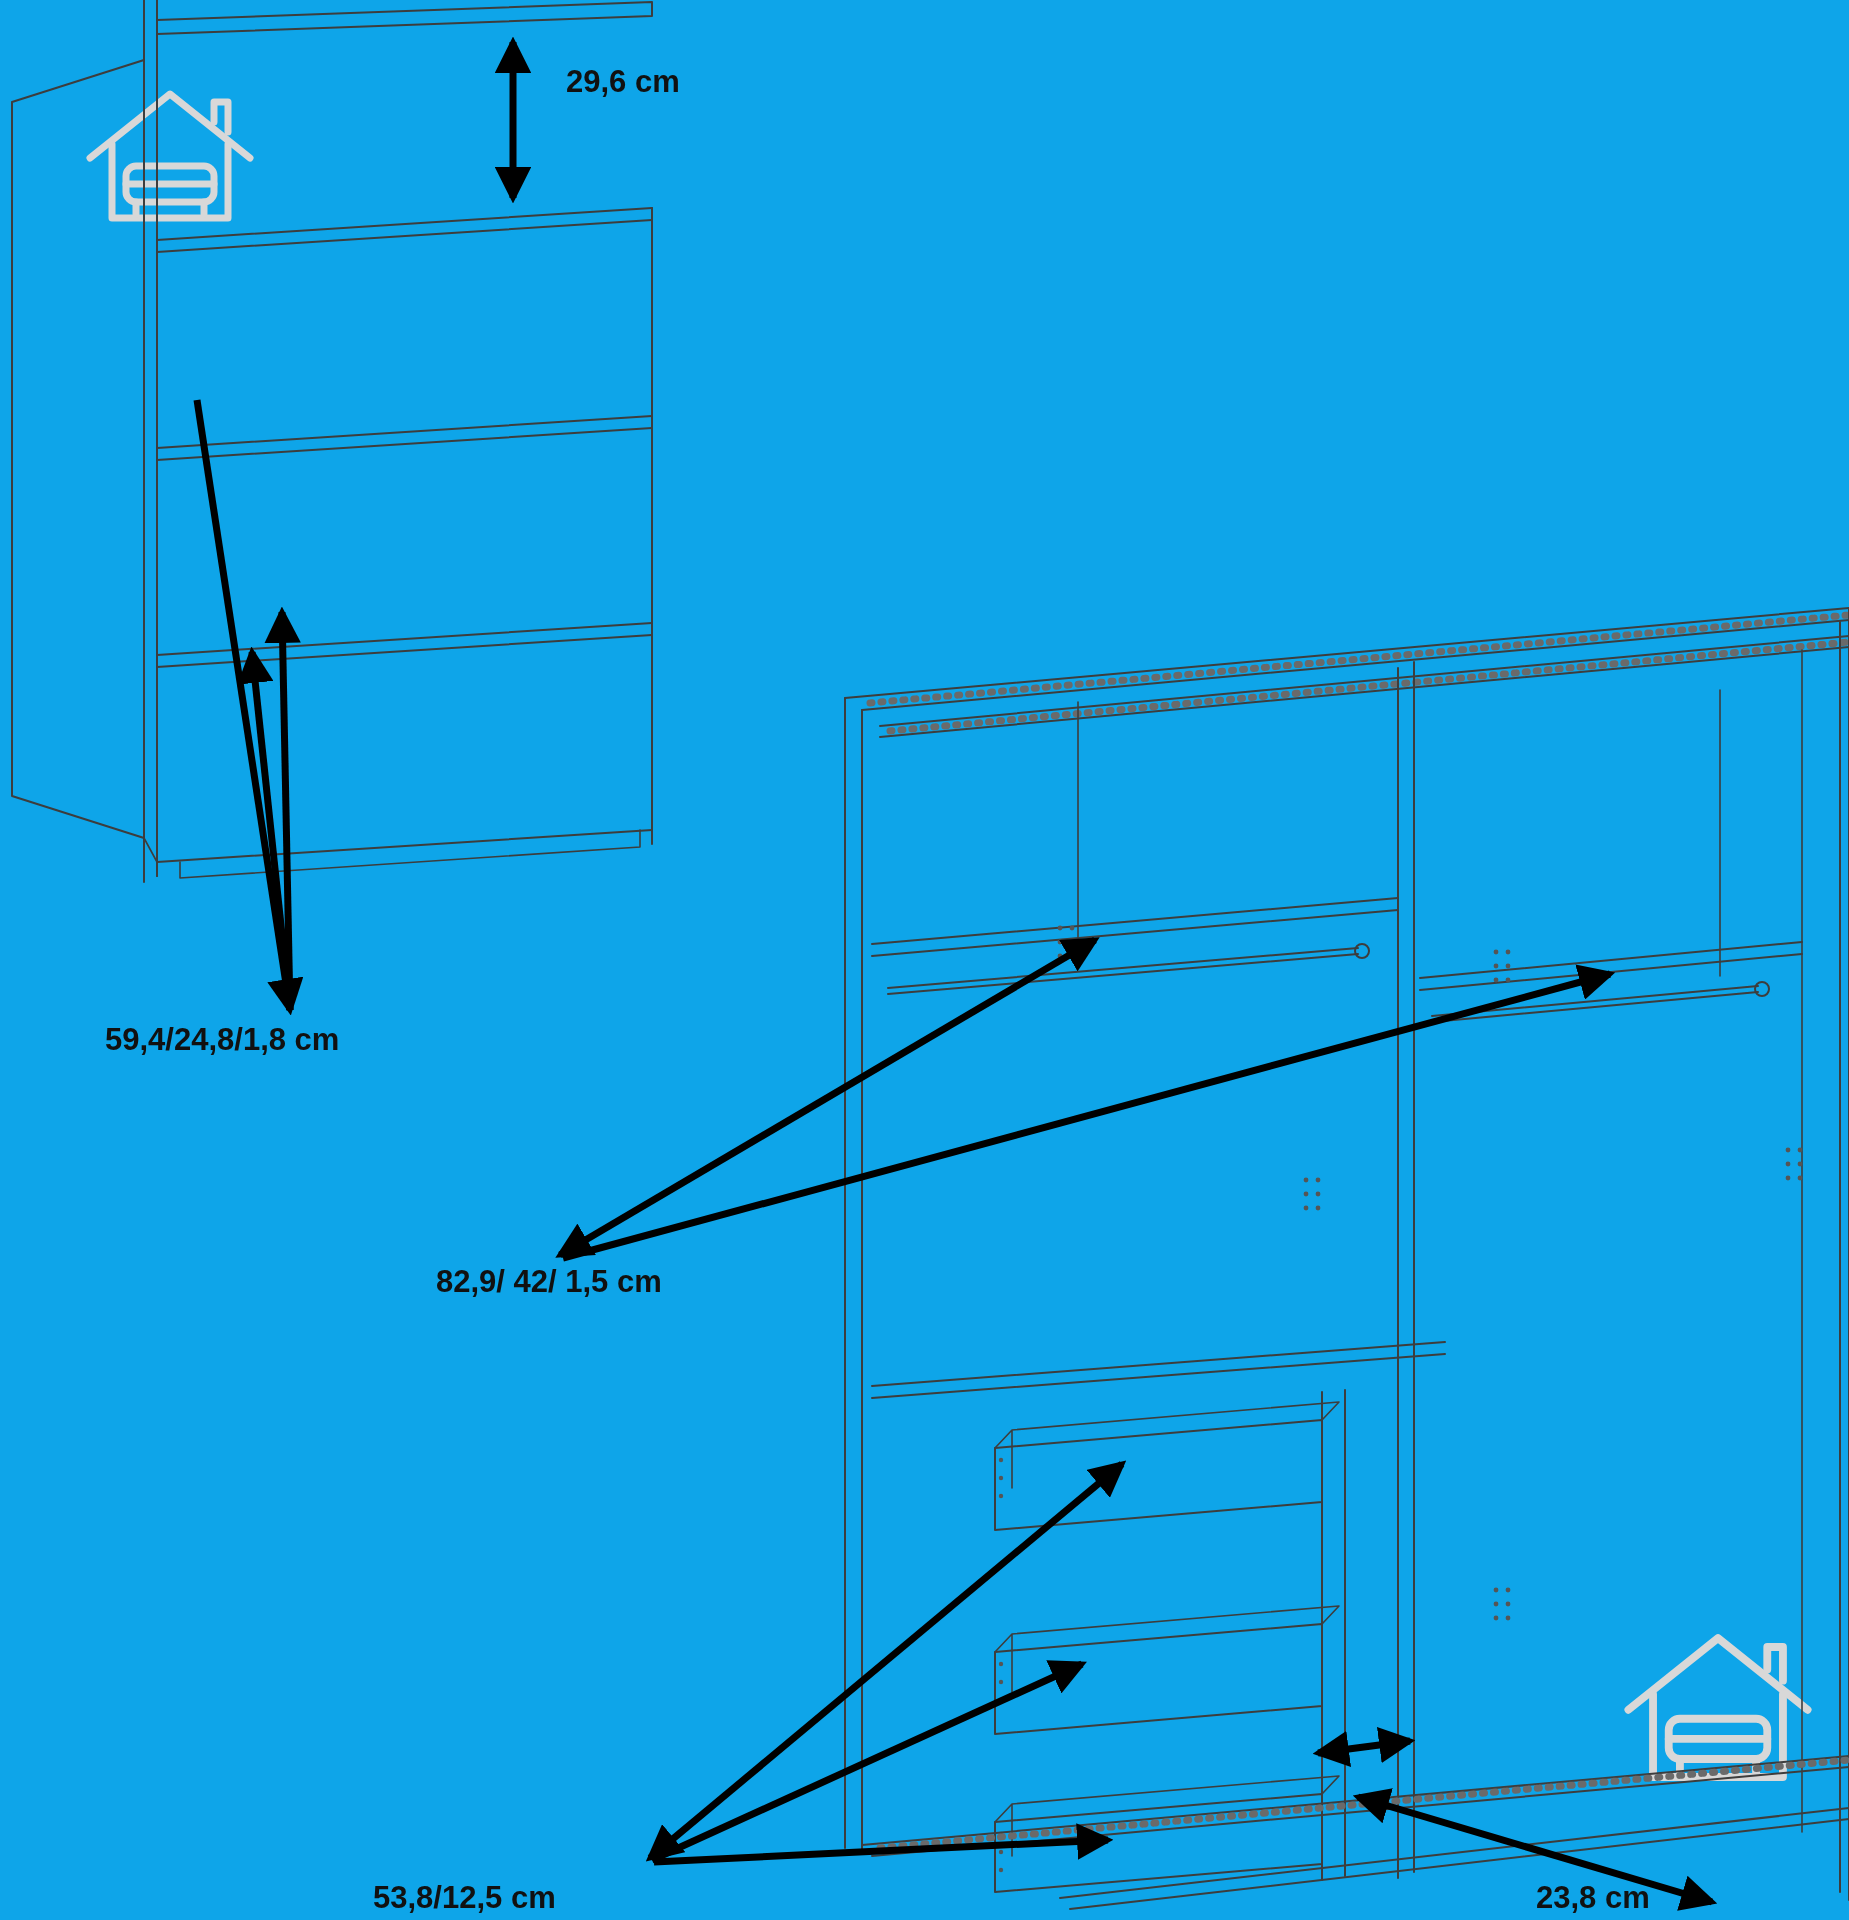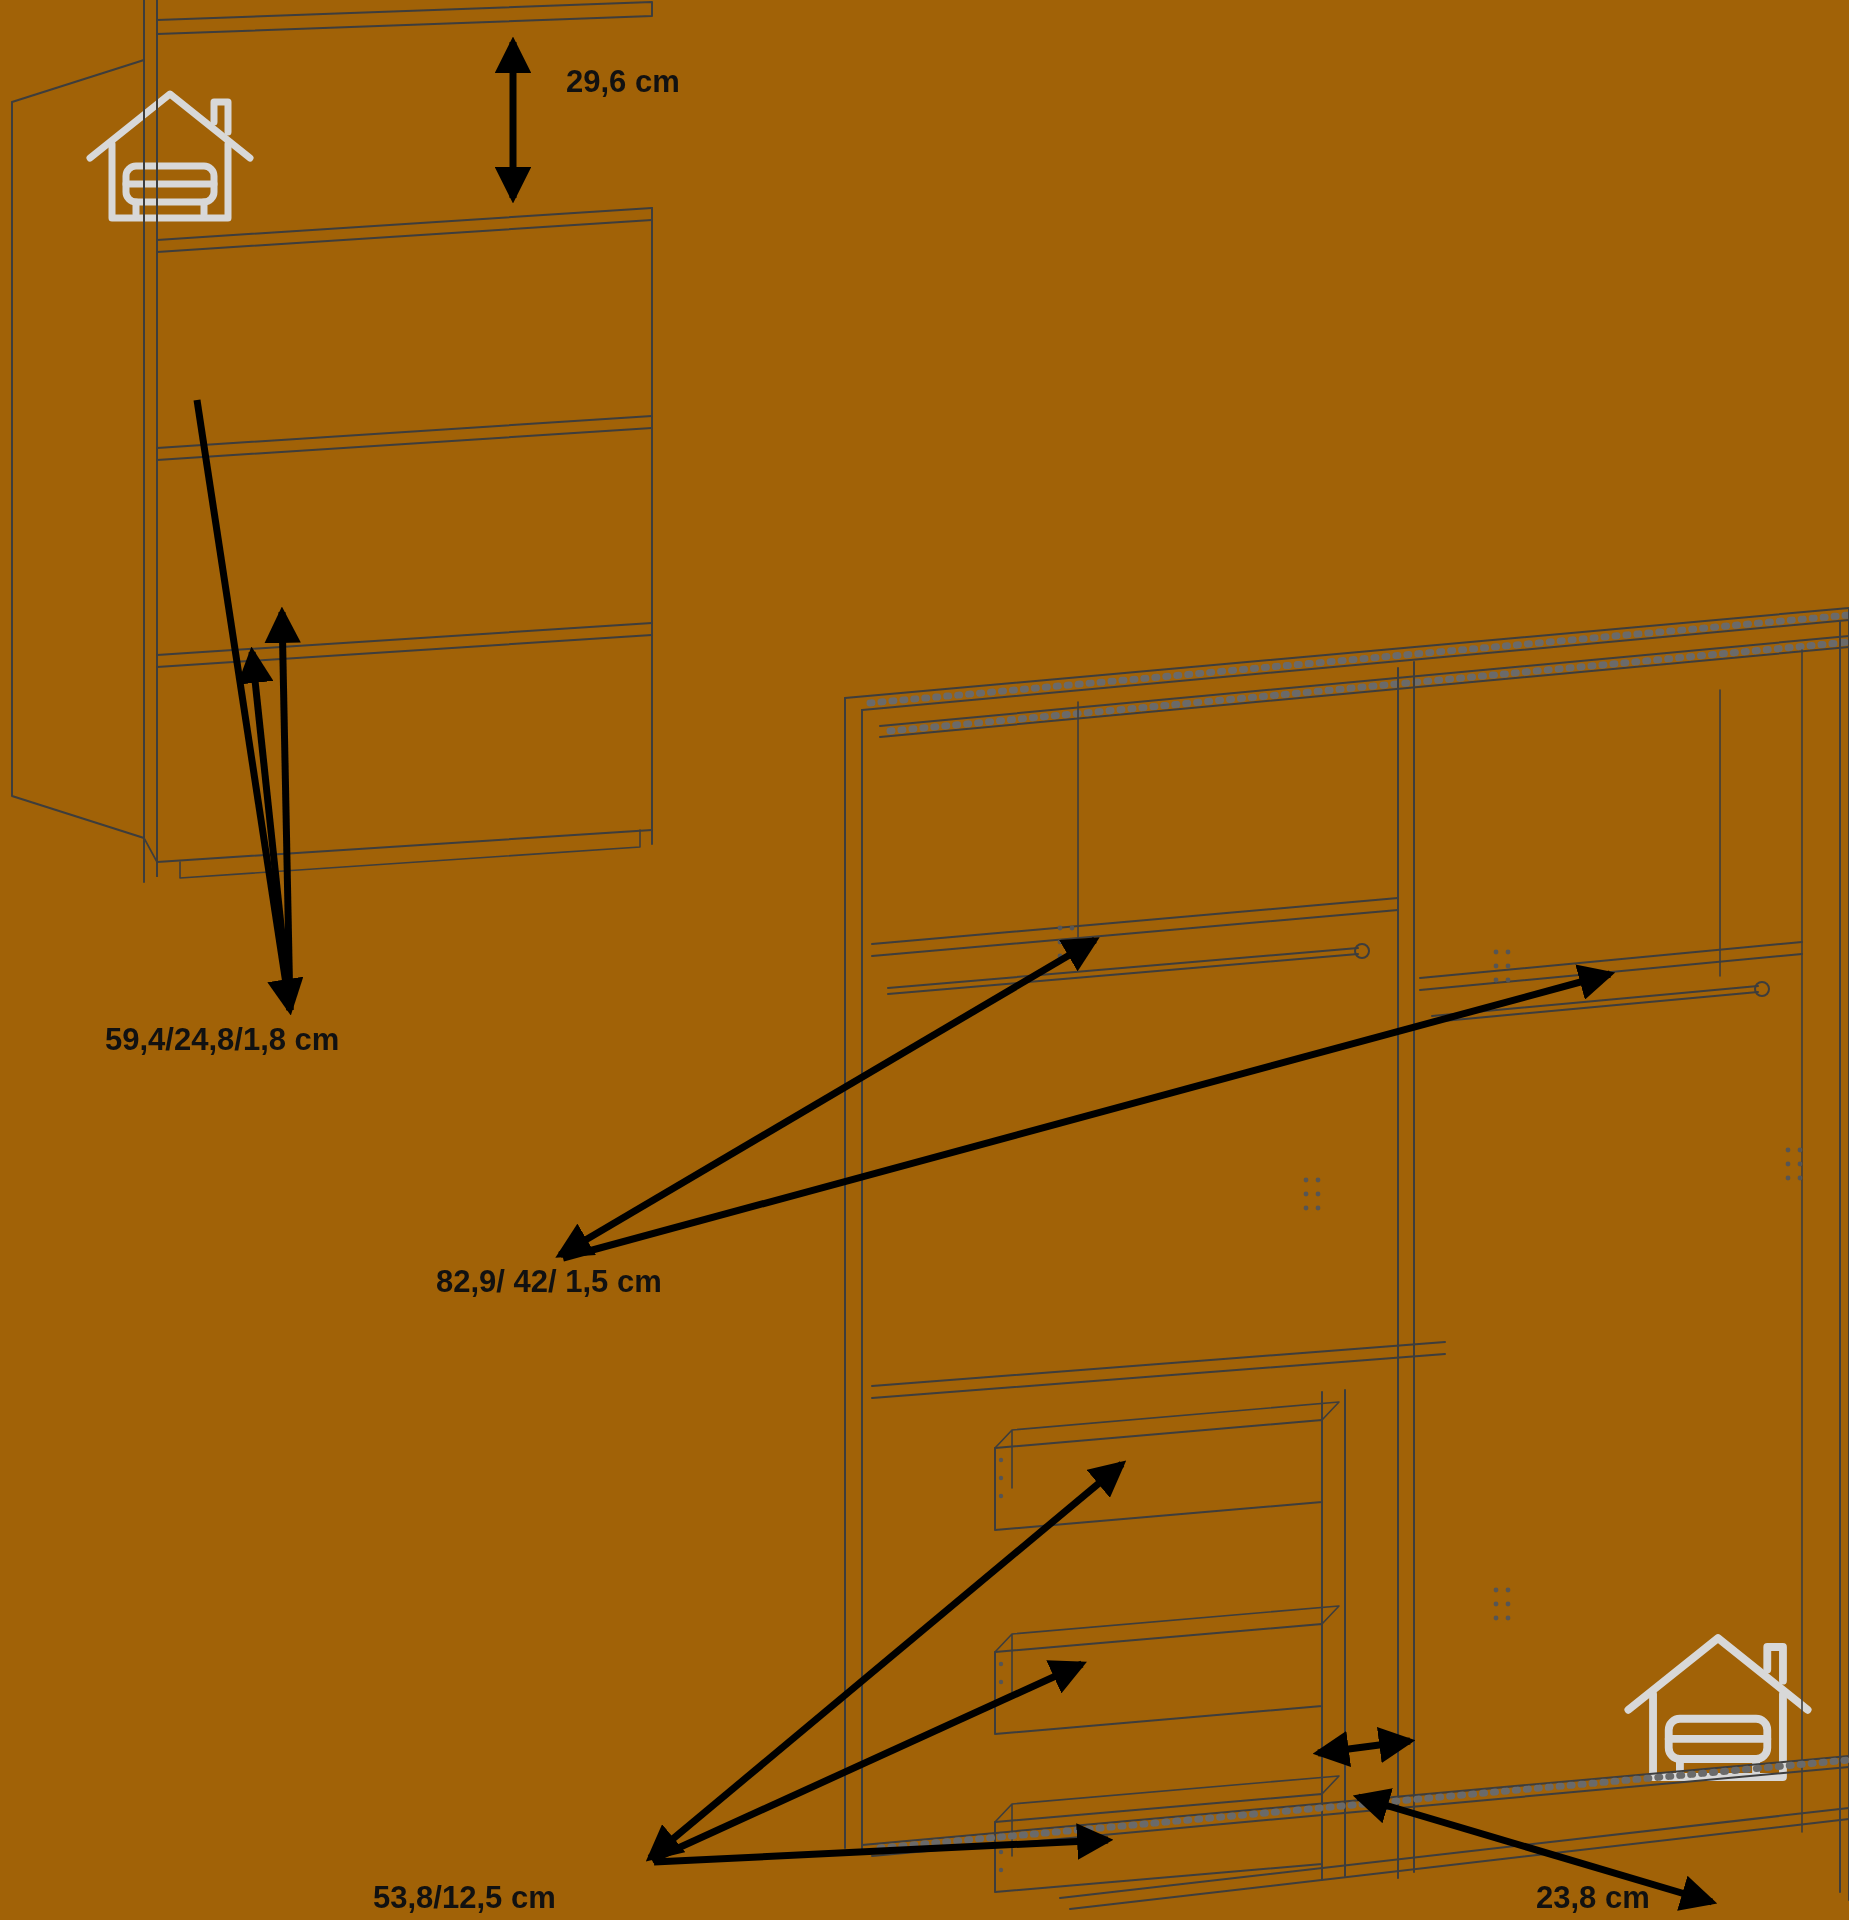--- a/index.html
+++ b/index.html
@@ -1,19 +1,19 @@
 <!DOCTYPE html>
 <html><head>
 <meta charset="utf-8">
 <style>
   html,body{margin:0;padding:0;background:#ffffff;}
   .canvas{
     position:relative;
     width:1849px;height:1920px;
-    background:#a16207;
+    background:#0ea5e9;
     overflow:hidden;
     font-family:"Liberation Sans", sans-serif;
   }
   svg{display:block}
   .furniture{stroke:#3d3d3d;stroke-width:2;fill:none;stroke-linecap:round;stroke-linejoin:round;}
   .thin{stroke-width:1.6;}
   .hatch{stroke:#6a6a6a;stroke-width:7;stroke-dasharray:2 9;fill:none;}
   .arrow{stroke:#000000;stroke-width:7;fill:none;}
   .dim-label{font-weight:bold;font-size:31px;fill:#111111;font-family:"Liberation Sans",sans-serif;}
   .watermark{stroke:#d8d8d8;stroke-width:7;fill:none;stroke-linejoin:round;stroke-linecap:round;}

